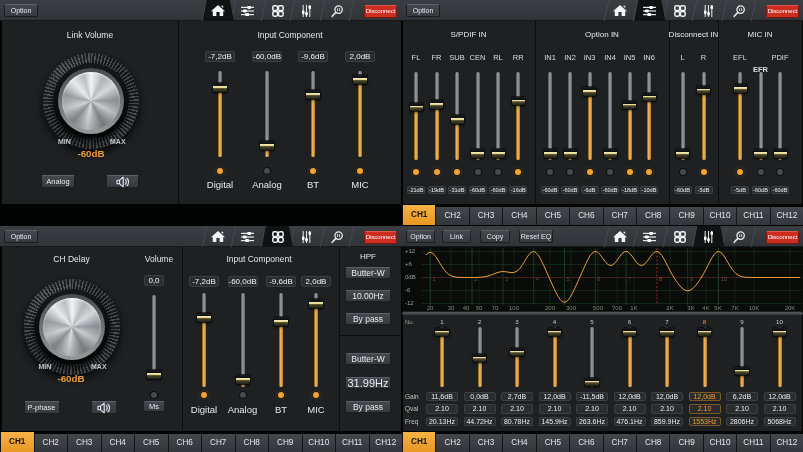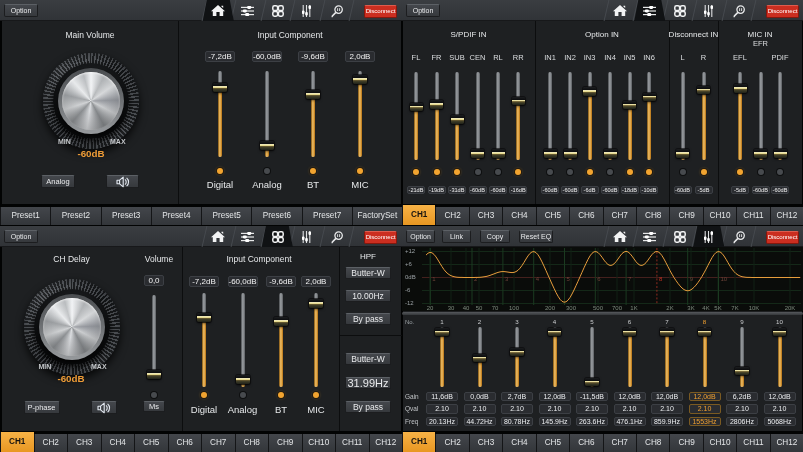--- a/index.html
+++ b/index.html
@@ -64,21 +64,21 @@
         </svg>
         <svg class="ab" style="left:330.3px;top:4.5px" width="13" height="13" viewBox="0 0 13 13">
           <circle cx="8.6" cy="4.6" r="3.7" fill="none" stroke="#e8e9ea" stroke-width="1.3"></circle>
           <path d="M5.9 7.4 L2.6 10.8 Q2.0 11.5 2.6 12.0" fill="none" stroke="#e8e9ea" stroke-width="1.6"></path>
           <path d="M7.6 3.2 L7.6 6.0 M9.6 3.2 L9.6 6.0" stroke="#e8e9ea" stroke-width="0.9"></path>
         </svg>
         <div class="btn opt">Option</div>
         <div class="btn disc">Disconnect</div>
       </div>
 <div class="ab" style="left:178px;top:21px;width:1px;height:183px;background:#0c0d0e"></div>
-<div class="t tc" style="left:90.0px;top:30.0px;font-size:8.5px;font-weight:normal;color:#e6e8ea;">Main Volume</div>
+<div class="t tc" style="left:90.0px;top:30.0px;font-size:8.5px;font-weight:normal;color:#e6e8ea;">Link Volume</div>
 <div class="knob" style="left:43px;top:53px;width:96px;height:96px;background:repeating-conic-gradient(#585c61 0deg 1.9deg,#17191b 1.9deg 4.4deg);box-shadow:0 4px 8px rgba(0,0,0,.8);"></div>
 <div class="knob" style="left:43px;top:53px;width:96px;height:96px;background:radial-gradient(circle,rgba(0,0,0,0) 58%,rgba(18,20,22,.25) 70%,rgba(22,24,26,.3) 100%),conic-gradient(from 315deg,rgba(255,255,255,.08),rgba(0,0,0,.18) 90deg,rgba(255,255,255,.04) 180deg,rgba(0,0,0,.2) 270deg,rgba(255,255,255,.08));"></div>
 <div class="knob" style="left:53px;top:63px;width:76px;height:76px;background:radial-gradient(circle at 50% 38%,#2e3134,#08090a 72%);box-shadow:0 3px 6px rgba(0,0,0,.9);"></div>
 <div class="knob" style="left:58px;top:68px;width:66px;height:66px;background:linear-gradient(180deg,#4a4d50,#6a6d70 45%,#979a9d);box-shadow:0 2px 4px rgba(0,0,0,.85);"></div>
 <div class="knob" style="left:62px;top:72px;width:58px;height:58px;background:conic-gradient(from 0deg,#eff1f3,#a7aaad 28deg,#d2d4d6 55deg,#91949a 88deg,#caccce 118deg,#878a8d 152deg,#dbdde0 188deg,#8e9194 222deg,#ceD0d2 252deg,#9a9da0 283deg,#e6e8ea 318deg,#b1b4b7 344deg,#eff1f3);box-shadow:inset 0 1px 2px rgba(255,255,255,.7);"></div>
 <div class="knob" style="left:62px;top:72px;width:58px;height:58px;background:radial-gradient(circle at 50% 28%,rgba(255,255,255,.28),rgba(255,255,255,0) 42%,rgba(0,0,0,.2) 88%);"></div>
 
 <div class="t" style="left:58.0px;top:138.0px;font-size:7px;font-weight:bold;color:#c3c6c9;">MIN</div>
 <div class="t" style="left:110.0px;top:138.0px;font-size:7px;font-weight:bold;color:#c3c6c9;">MAX</div>
 <div class="t tc" style="left:91.0px;top:147.5px;font-size:9.8px;font-weight:bold;color:#ee9c37;">-60dB</div>
@@ -107,30 +107,20 @@
       <div class="fil" style="left:311px;top:94px;height:63px"></div>
       <div class="th" style="left:306.0px;top:89.5px;width:14px;height:9px"></div>
 <div class="led on" style="left:310.0px;top:168.0px"></div>
 <div class="t tc" style="left:313.0px;top:178.5px;font-size:9.5px;font-weight:normal;color:#e6e8ea;">BT</div>
 <div class="vlab" style="left:345.0px;top:51.0px;width:30px;height:11px;font-size:8px;line-height:9px;color:#f2f2f2">2,0dB</div>
 <div class="trk" style="left:358px;top:71px;height:86px"></div>
       <div class="fil" style="left:358px;top:79.5px;height:77.5px"></div>
       <div class="th" style="left:353.0px;top:75.0px;width:14px;height:9px"></div>
 <div class="led on" style="left:357.0px;top:168.0px"></div>
 <div class="t tc" style="left:360.0px;top:178.5px;font-size:9.5px;font-weight:normal;color:#e6e8ea;">MIC</div>
-<div class="row" style="top:205px;width:402px">
-        <div class="c">Preset1</div>
-        <div class="c">Preset2</div>
-        <div class="c">Preset3</div>
-        <div class="c">Preset4</div>
-        <div class="c">Preset5</div>
-        <div class="c">Preset6</div>
-        <div class="c">Preset7</div>
-        <div class="c">FactorySet</div>
-      </div>
 </div>
 <div class="q" style="left:402px;top:0;width:401px;height:226px">
 <div class="cnt" style="left:1px;right:1px;top:21px;height:183px"></div>
 <div class="bar">
         <div class="sep" style="left:203.5px"></div>
         <div class="sep" style="left:233.0px"></div>
         <div class="sep" style="left:262.5px"></div>
         <div class="sep" style="left:292.0px"></div>
         <div class="sep" style="left:321.5px"></div>
         <div class="sep" style="left:351.0px"></div>
@@ -258,21 +248,21 @@
       <div class="fil" style="left:299.5px;top:90px;height:70px"></div>
       <div class="th" style="left:295.0px;top:85.8px;width:13px;height:8.5px"></div>
 <div class="led on" style="left:298.5px;top:168.5px"></div>
 <div class="vlab" style="left:292.5px;top:185.5px;width:18px;height:8.5px;font-size:5.6px;line-height:6.5px;color:#f2f2f2">-5dB</div>
 <div class="t tc" style="left:338.0px;top:53.0px;font-size:7.5px;font-weight:normal;color:#dcdee0;">EFL</div>
 <div class="trk" style="left:336px;top:72px;height:88px"></div>
       <div class="fil" style="left:336px;top:88.5px;height:71.5px"></div>
       <div class="th" style="left:331.5px;top:84.2px;width:13px;height:8.5px"></div>
 <div class="led on" style="left:335.0px;top:168.5px"></div>
 <div class="vlab" style="left:329.0px;top:185.5px;width:18px;height:8.5px;font-size:5.6px;line-height:6.5px;color:#f2f2f2">-5dB</div>
-<div class="t tc" style="left:358.5px;top:39px;font-size:7.5px;font-weight:normal;color:#dcdee0;">EFR</div>
+<div class="t tc" style="left:358.5px;top:65px;font-size:7.5px;font-weight:bold;color:#dcdee0;">EFR</div>
 <div class="trk" style="left:356.5px;top:72px;height:88px"></div>
       <div class="fil" style="left:356.5px;top:153.5px;height:6.5px"></div>
       <div class="th" style="left:352.0px;top:149.2px;width:13px;height:8.5px"></div>
 <div class="led off" style="left:355.5px;top:168.5px"></div>
 <div class="vlab" style="left:349.5px;top:185.5px;width:18px;height:8.5px;font-size:5.6px;line-height:6.5px;color:#f2f2f2">-60dB</div>
 <div class="t tc" style="left:378.0px;top:53.0px;font-size:7.5px;font-weight:normal;color:#dcdee0;">PDIF</div>
 <div class="trk" style="left:376px;top:72px;height:88px"></div>
       <div class="fil" style="left:376px;top:153.5px;height:6.5px"></div>
       <div class="th" style="left:371.5px;top:149.2px;width:13px;height:8.5px"></div>
 <div class="led off" style="left:375.0px;top:168.5px"></div>

